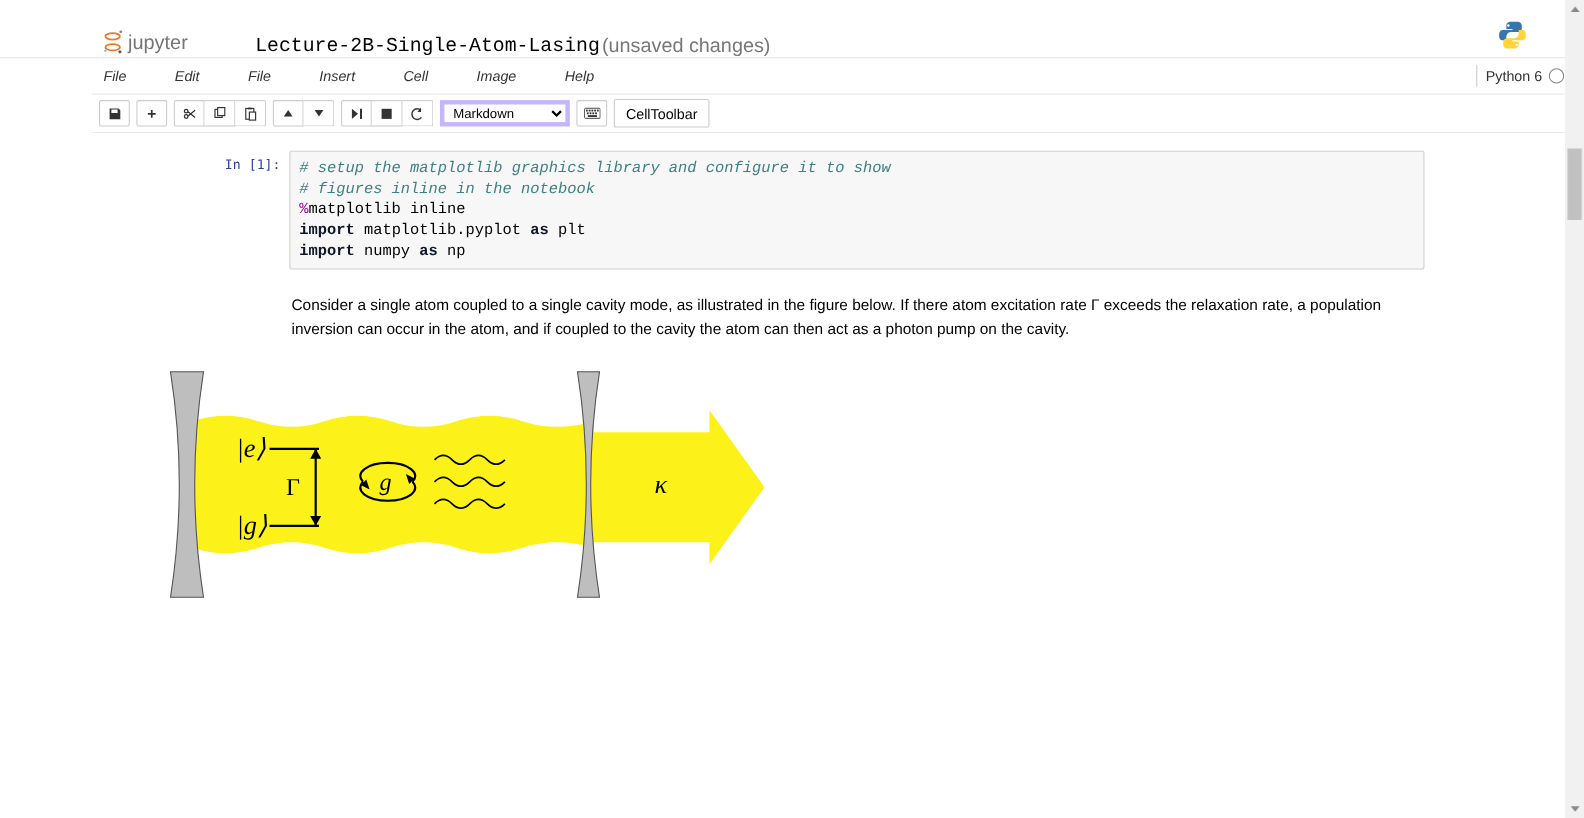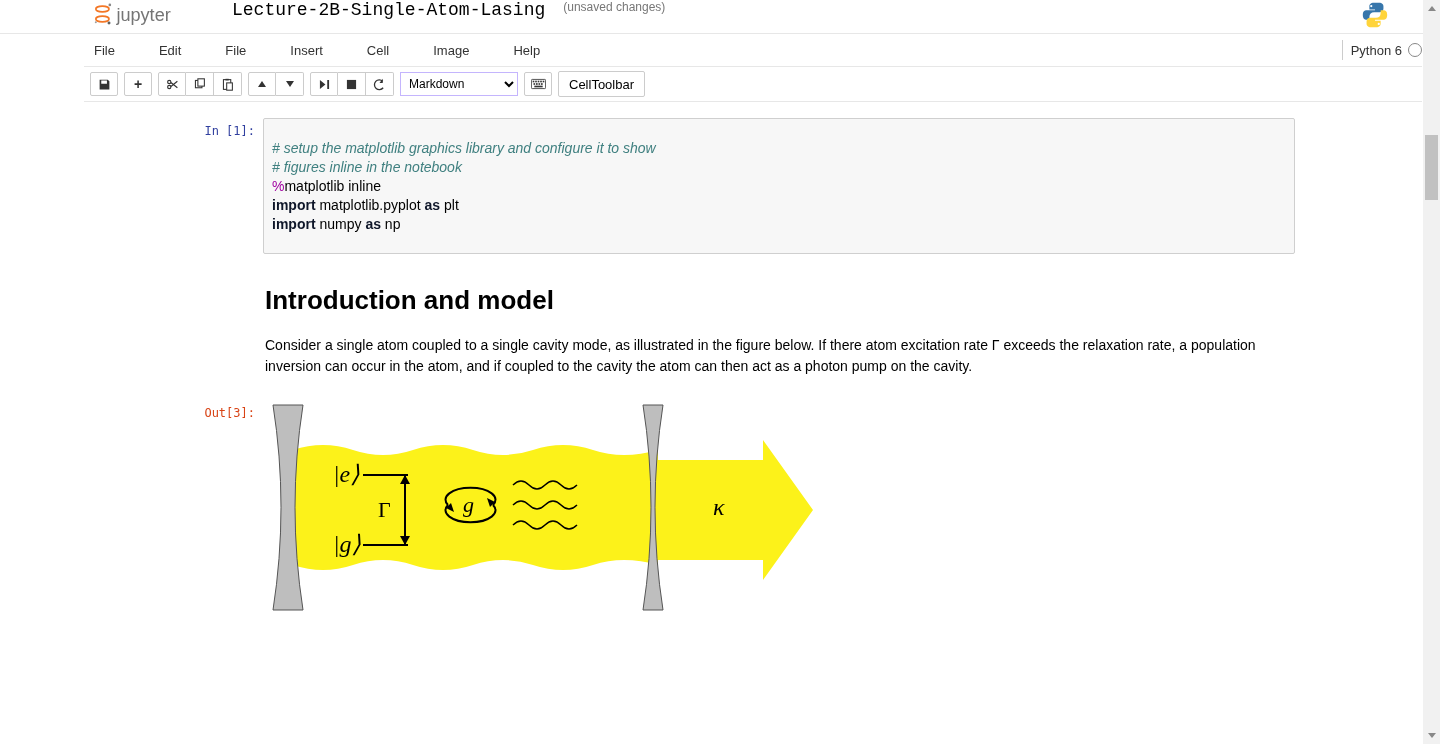--- a/index.html
+++ b/index.html
@@ -1,43 +1,43 @@
 <!DOCTYPE html>
 <html><head>
 <meta charset="utf-8">
 <style>
 html, body { margin:0; padding:0; font-family:"Helvetica Neue",Helvetica,Arial,sans-serif; background:#fff; color:#000; }
-#header { width:100%; border-bottom:1px solid #e7e7e7; height:34px; display:flex; align-items:flex-start; padding:0 10px 0 16px; box-sizing:border-box; }
+#header { width:100%; border-bottom:1px solid #e7e7e7; height:53px; display:flex; align-items:flex-end; padding:0 10px 0 16px; box-sizing:border-box; }
 #logo { display:flex; align-items:center; margin-left:70px; }
 #logo svg { height:28px; }
 #notebook-name { font-size:18px; color:#000; margin-left:16px;font-family:Liberation Mono, monospace; }
-#save-status { font-size:12px; color:#777; margin-left:18px; }
+#save-status { font-size:18px; color:#777; margin-left:2px; }
 #kernel-logo { margin-left:auto; margin-right:40px;}
 #menubar-container { padding:0 18px 0 84px; }
 #menubar { border-bottom:1px solid #e7e7e7; display:flex; align-items:center; height:32px; position:relative;}
-#menubar .menu { font-size:13px; color:#333; padding:6px 10px; margin-right:24px; cursor:default; }
+#menubar .menu { font-size:13px; color:#333; padding:6px 10px; margin-right:24px; cursor:default;font-style:italic; }
 #kernel-indicator { margin-left:auto; font-size:13px; color:#333; display:flex; align-items:center; border-left:1px solid #ccc; padding-left:8px; height:20px;}
 #kernel-indicator .circ { width:12px; height:12px; border:1px solid #888; border-radius:50%; display:inline-block; margin-left:6px;}
 #toolbar { display:flex; align-items:center; padding:4px 0; border-bottom:1px solid #e7e7e7;}
 .btn, .btn-group .b { background:#fff; border:1px solid #ccc; height:24px; min-width:28px; display:inline-flex; align-items:center; justify-content:center; font-size:12px; color:#333; box-sizing:border-box; }
 .btn-group { display:inline-flex; margin-left:6px; }
 .btn-group .b + .b { border-left:none; }
 .btn { margin-left:6px; border-radius:2px; }
 .btn-group .b:first-child { border-top-left-radius:2px; border-bottom-left-radius:2px;}
 .btn-group .b:last-child { border-top-right-radius:2px; border-bottom-right-radius:2px;}
-select.celltype { margin-left:6px; height:24px; font-size:12px; border:1px solid #c4b5fd; background:#fff; width:118px; padding:0 4px;}
+select.celltype { margin-left:6px; height:24px; font-size:12px; border:4px solid #c4b5fd; background:#fff; width:118px; padding:0 4px;}
 .celltoolbar-btn { margin-left:6px; height:24px; padding:0 10px; display:inline-flex; align-items:center; border:1px solid #ccc; font-size:13px; border-radius:2px; background:#fff;}
 #notebook-wrapper { background:#fff; padding-top:12px; }
 #notebook { margin:0 auto; width:1150px; padding-bottom:40px; }
 .cell { display:flex; margin:4px 0; }
 .prompt { width:110px; min-width:110px; text-align:right; padding:6px 8px 0 0; font-family:monospace; font-size:12px; }
 .input-prompt { color:#303F9F; }
 .output-prompt { color:#D84315; }
 .cell-body { flex:1; }
-.input-area { border:1px solid #cfcfcf; background:#f7f7f7; padding:20px 8px; font-family:Liberation Sans, sans-serif; font-size:14px; line-height:1.35; white-space:pre; overflow-x:auto; border-radius:2px;}
+.input-area { border:1px solid #cfcfcf; background:#f7f7f7; padding:6px 8px; font-family:Liberation Mono, monospace; font-size:14px; line-height:1.35; white-space:pre; overflow-x:auto; border-radius:2px;}
 .md { font-size:14px; line-height:1.55; padding:4px 2px; }
 .md h2 { font-size:26px; font-weight:bold; margin:18px 0 12px; }
 .cm-comment { color:#408080; font-style:italic; }
 .cm-keyword { color:#0f172a; font-weight:bold; }
 .cm-magic { color:#A000A0; }
 .cm-string { color:#BA2121; }
 .cm-op { color:#A000A0; }
 .output-image { border:none; }
 #page-scrollbar { position:fixed; right:0; top:0; width:17px; height:100%; background:#f1f1f1; }
 #page-scrollbar .thumb { position:absolute; left:2px; width:13px; background:#c1c1c1; border-radius:0; }
@@ -174,28 +174,26 @@
 <span class="cm-magic">%</span>matplotlib inline
 <span class="cm-keyword">import</span> matplotlib.pyplot <span class="cm-keyword">as</span> plt
 <span class="cm-keyword">import</span> numpy <span class="cm-keyword">as</span> np</div>
     </div>
   </div>
 
 
   <div class="cell">
     <div class="prompt"></div>
     <div class="cell-body md">
-      <h2>Introduction and model</h2>
       <p>Consider a single atom coupled to a single cavity mode, as illustrated in the figure below. If there atom excitation rate Γ exceeds the relaxation rate, a population inversion can occur in the atom, and if coupled to the cavity the atom can then act as a photon pump on the cavity.</p>
     </div>
   </div>
 
 
   <div class="cell">
-    <div class="prompt output-prompt">Out[3]:</div>
     <div class="cell-body">
       <svg class="output-image" width="550" height="215" viewBox="0 0 550 215">
 
         <path d="M395 60 H500 L500 40 L550 110 L500 180 L500 160 H395 Z" fill="#FCF21A"></path>
 
         <path d="M30 50
                  Q60 40 90 50 Q120 60 150 50 Q180 40 210 50 Q240 60 270 50 Q300 40 330 50 Q360 60 395 50
                  L395 165
                  Q360 155 330 165 Q300 175 270 165 Q240 155 210 165 Q180 175 150 165 Q120 155 90 165 Q60 175 30 165 Z" fill="#FCF21A"></path>
 

